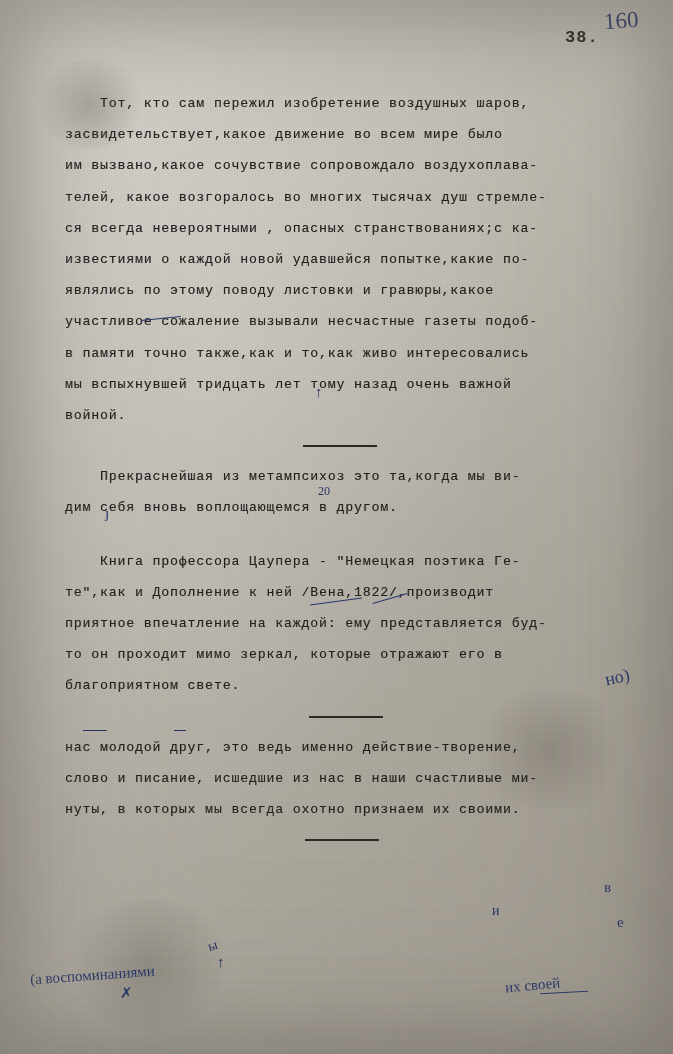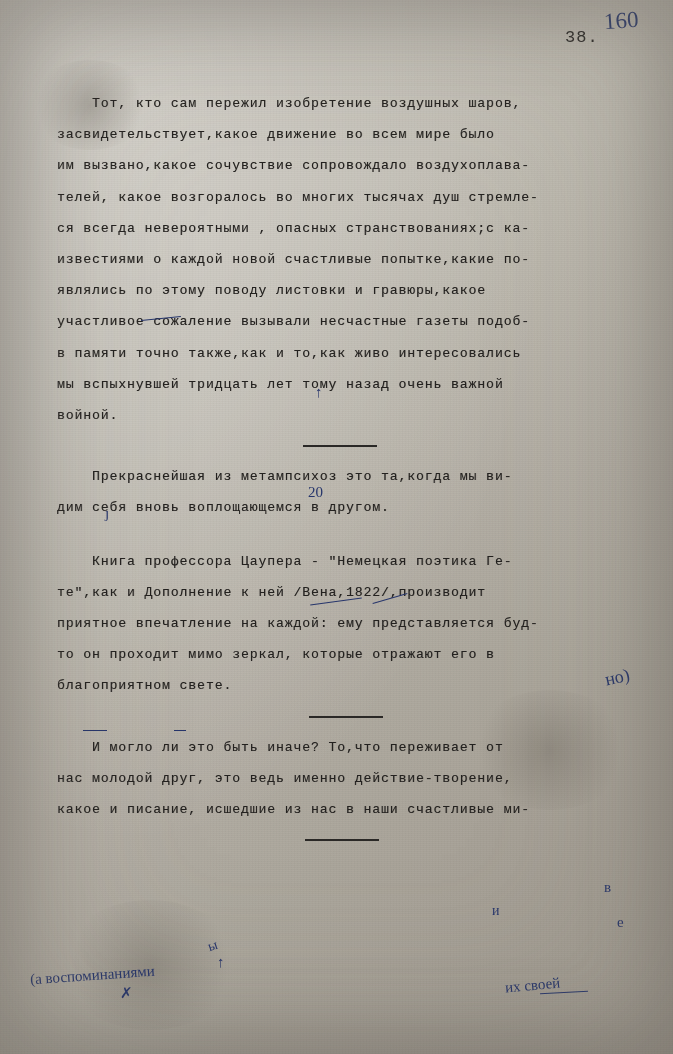--- a/index.html
+++ b/index.html
@@ -40,39 +40,40 @@
     box-shadow: inset 0 0 70px 18px rgba(90,84,76,0.35), inset 0 0 160px 40px rgba(110,104,95,0.18);
   }
   .page-number-top {
     position: absolute;
     top: 28px;
     left: 565px;
     font-size: 17px;
     letter-spacing: 1px;
     color: #2c2a28;
     font-family: "Liberation Mono", monospace;
+    font-weight: bold;
   }
   .archive-number {
     position: absolute;
     top: 8px;
     left: 604px;
     font-size: 23px;
     color: #2a3a6e;
     font-family: "Liberation Serif", serif;
     transform: rotate(-4deg);
     letter-spacing: 0px;
   }
   .body-text {
     position: absolute;
     top: 88px;
     left: 57px;
     width: 600px;
   }
   .para {
-    margin: 0 0 0 0;
+    margin: 0 0 0 8px;
   }
   .ln {
     display: block;
     white-space: pre;
     font-size: 13.1px;
     letter-spacing: 0.9px;
     line-height: 31.2px;
     color: #23211f;
     font-family: "Liberation Mono", monospace;
     text-shadow: 0.4px 0.3px 0 rgba(40,38,35,0.35);
@@ -129,21 +130,21 @@
   <div class="archive-number">160</div>
 
   <div class="body-text">
 
     <div class="para">
       <span class="ln">    Тот, кто сам пережил изобретение воздушных шаров,</span>
       <span class="ln">засвидетельствует,какое движение во всем мире было</span>
       <span class="ln">им вызвано,какое сочувствие сопровождало воздухоплава-</span>
       <span class="ln">телей, какое возгоралось во многих тысячах душ стремле-</span>
       <span class="ln">ся всегда невероятными , опасных странствованиях;с ка-</span>
-      <span class="ln">известиями о каждой новой счастливые попытке,какие по-</span>
+      <span class="ln">известиями о каждой новой удавшейся попытке,какие по-</span>
       <span class="ln">являлись по этому поводу листовки и гравюры,какое</span>
       <span class="ln">участливое сожаление вызывали несчастные газеты подоб-</span>
       <span class="ln">в памяти точно также,как и то,как живо интересовались</span>
       <span class="ln">мы вспыхнувшей тридцать лет тому назад очень важной</span>
       <span class="ln">войной.</span>
     </div>
 
     <div class="divider"></div>
 
     <div class="para">
@@ -157,31 +158,31 @@
       <span class="ln">    Книга профессора Цаупера - "Немецкая поэтика Ге-</span>
       <span class="ln">те",как и Дополнение к ней /Вена,1822/,производит</span>
       <span class="ln">приятное впечатление на каждой: ему представляется буд-</span>
       <span class="ln">то он проходит мимо зеркал, которые отражают его в</span>
       <span class="ln">благоприятном свете.</span>
     </div>
 
     <div class="divider d3"></div>
 
     <div class="para">
-      <span class="ln">    И могло ли это быть иначе? То,что переживает от</span>
       <span class="ln">нас молодой друг, это ведь именно действие-творение,</span>
-      <span class="ln">какое и писание, исшедшие из нас в наши счастливые ми-</span>
+      <span class="ln">слово и писание, исшедшие из нас в наши счастливые ми-</span>
+      <span class="ln">нуты, в которых мы всегда охотно признаем их своими.</span>
     </div>
 
     <div class="divider d4"></div>
   </div>
 
   <div class="ink" style="left:605px; top:667px; font-size:18px; transform:rotate(-12deg);">но)</div>
 
-  <div class="ink small" style="left:308px; top:484px; font-size:15px;">20</div>
+  <div class="ink small" style="left:318px; top:484px; font-size:12px;">20</div>
 
   <div class="ink" style="left:604px; top:879px; font-size:15px;">в</div>
 
   <div class="ink" style="left:492px; top:903px; font-size:14px;">и</div>
 
   <div class="ink" style="left:617px; top:914px; font-size:15px;">е</div>
 
   <div class="ink" style="left:208px; top:938px; font-size:14px; transform:rotate(-18deg);">ы</div>
 
   <div class="ink" style="left:30px; top:967px; font-size:15px; transform:rotate(-4deg);">(а воспоминаниями</div>

